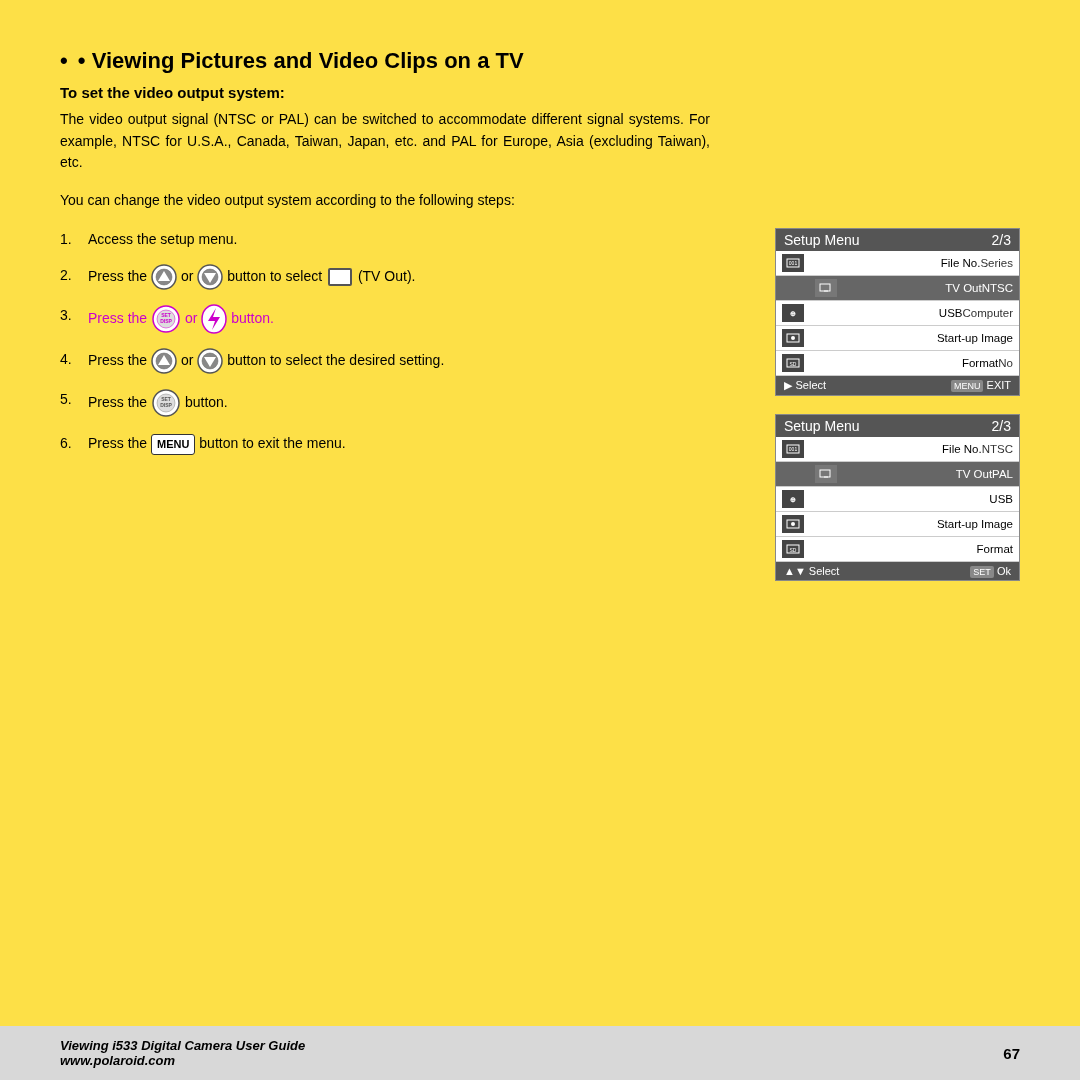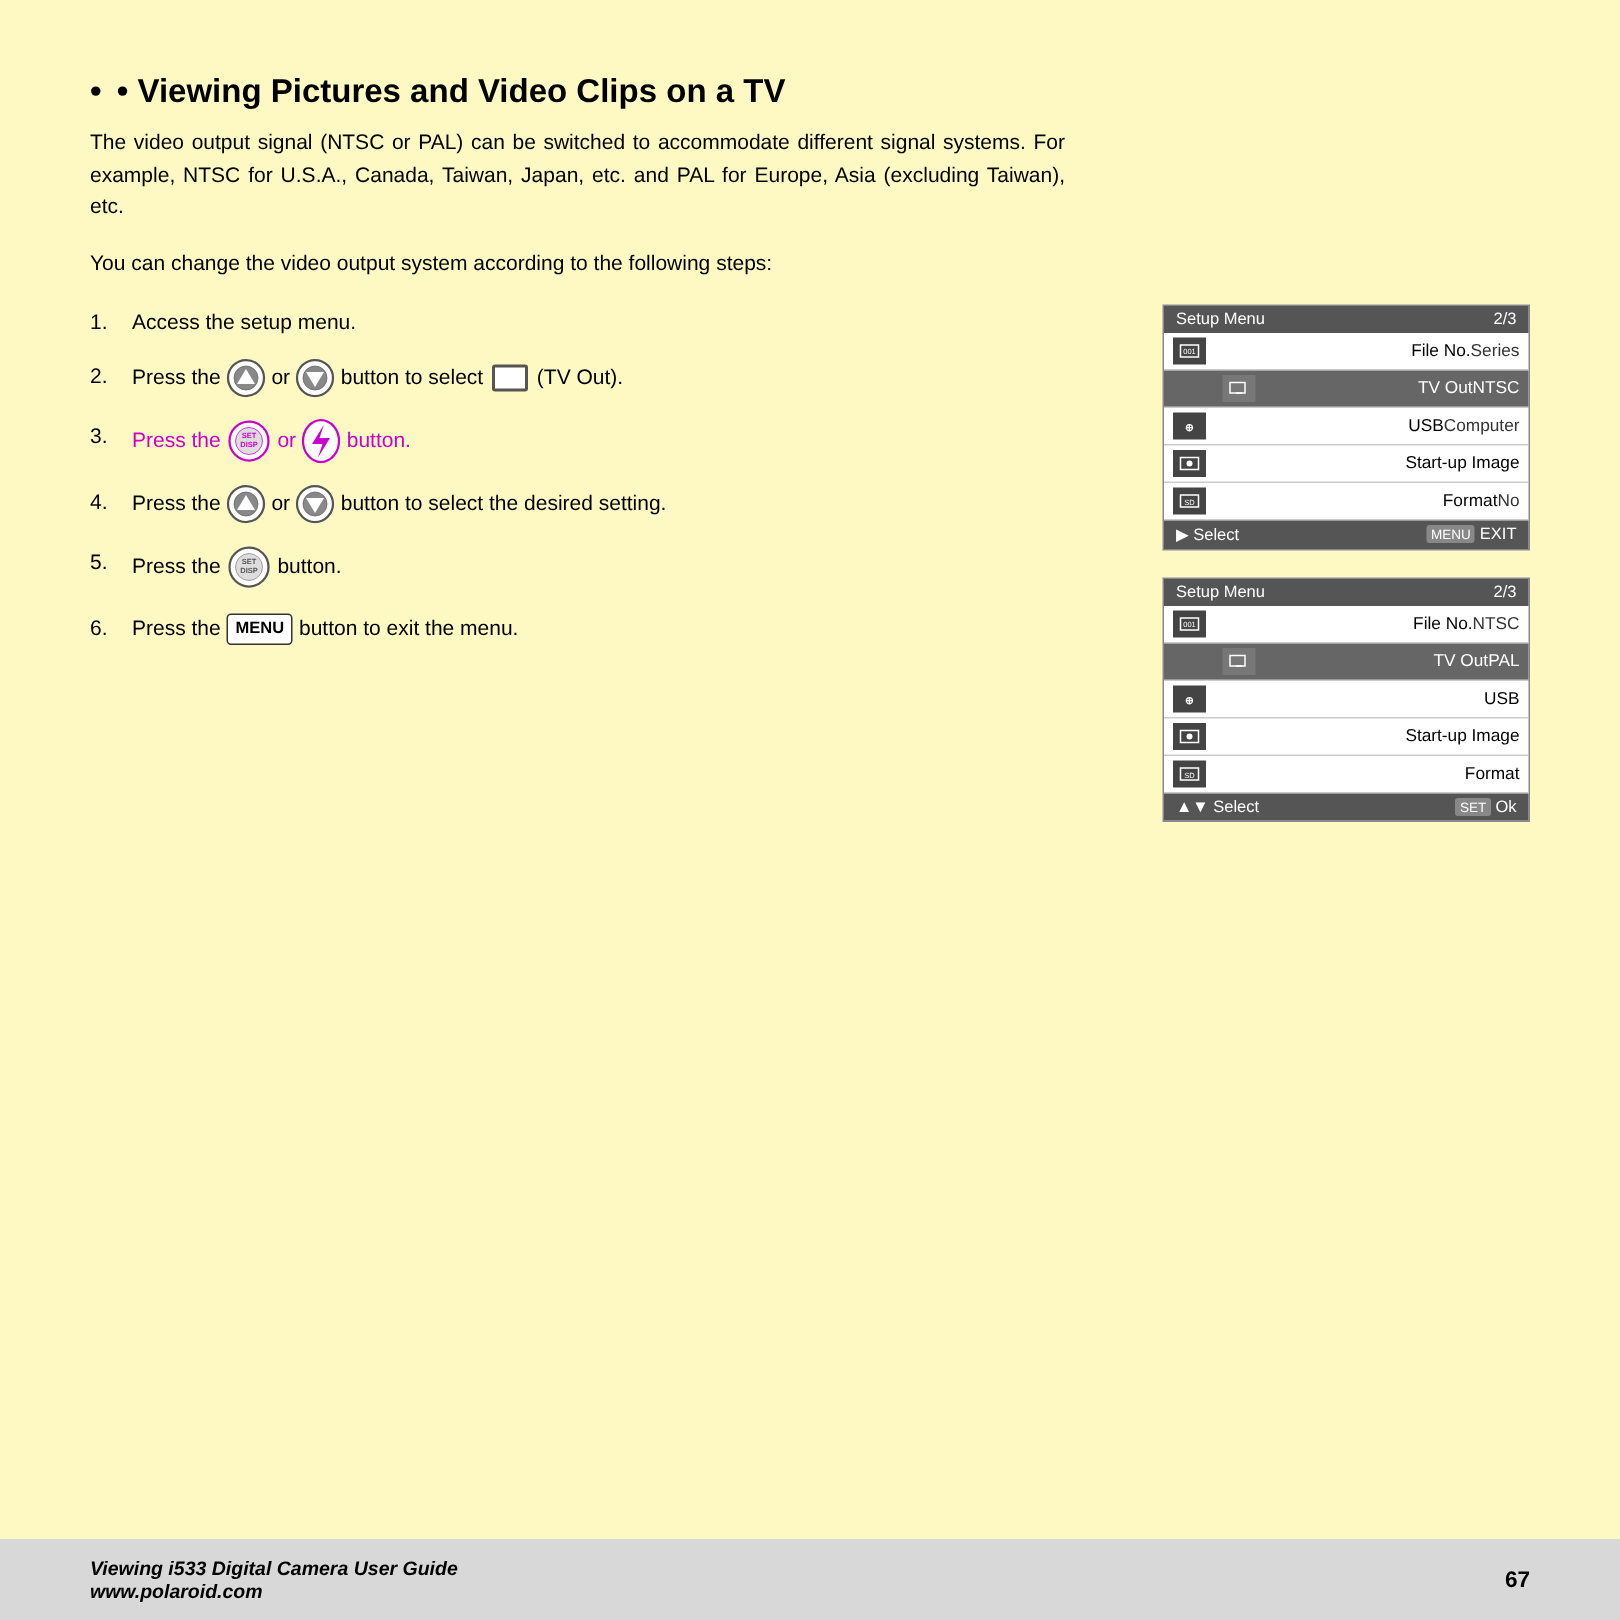--- a/index.html
+++ b/index.html
@@ -8,21 +8,21 @@
       width: 1080px;
       height: 1080px;
       background: #f0f0f0;
       font-family: Arial, sans-serif;
       overflow: hidden;
     }
 
     .page {
       width: 1080px;
       height: 1080px;
-      background: #fef9c3;
+      background: #fde047;
       position: relative;
       padding: 48px 60px 60px 60px;
     }
 
     .title {
       font-size: 22px;
       font-weight: bold;
       margin-bottom: 10px;
     }
 
@@ -97,21 +97,21 @@
       font-size: 11.5px;
       background: white;
     }
 
     .menu-header {
       background: #555;
       color: white;
       display: flex;
       justify-content: space-between;
       padding: 3px 8px;
-      font-size: 11px;
+      font-size: 14px;
     }
 
     .menu-row {
       display: flex;
       align-items: center;
       border-bottom: 1px solid #ccc;
       padding: 3px 6px;
       min-height: 24px;
       text-align: right;
     }
@@ -206,20 +206,21 @@
 </head>
 <body>
 
 <div class="page">
 
   <h2 class="title">
     <span>•</span>
     <span style="margin-left:4px;">• Viewing Pictures and Video Clips on a TV</span>
   </h2>
 
+  <p class="subtitle">To set the video output system:</p>
 
   <p class="body-text">The video output signal (NTSC or PAL) can be switched to accommodate different signal systems. For example, NTSC for U.S.A., Canada, Taiwan, Japan, etc. and PAL for Europe, Asia (excluding Taiwan), etc.</p>
 
   <p class="body-text">You can change the video output system according to the following steps:</p>
 
   <div class="content-area">
     <div class="left-col">
 
       <div class="step">
         <span class="step-num">1.</span>

